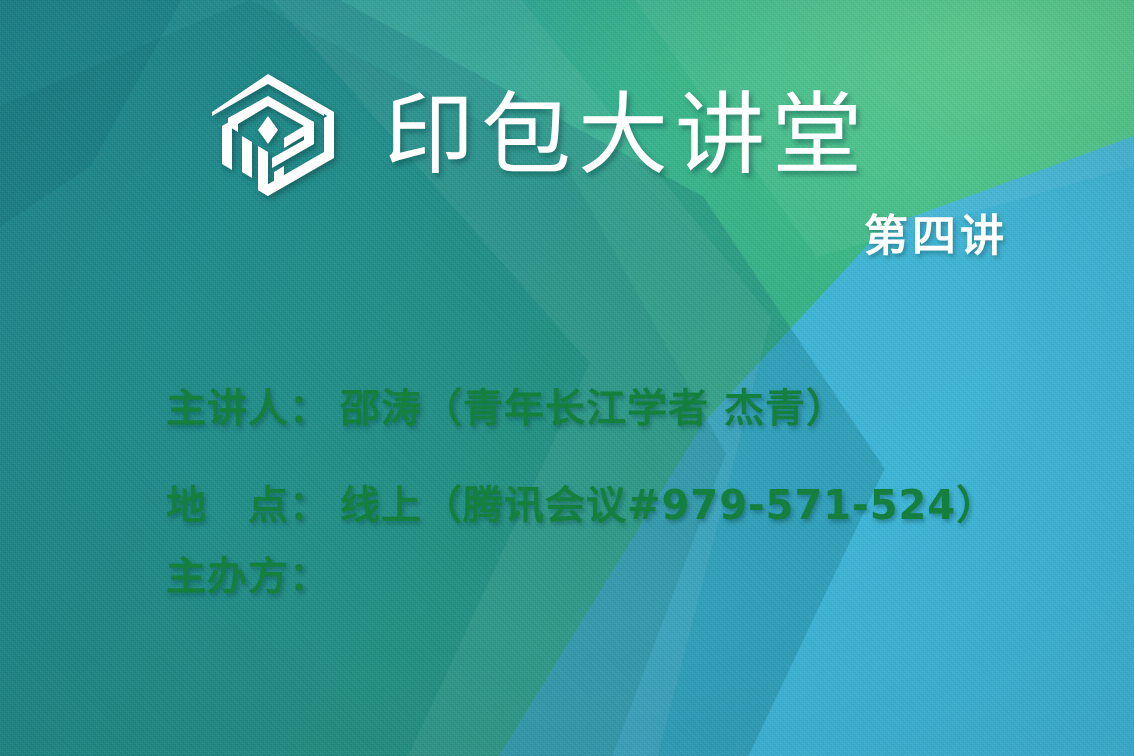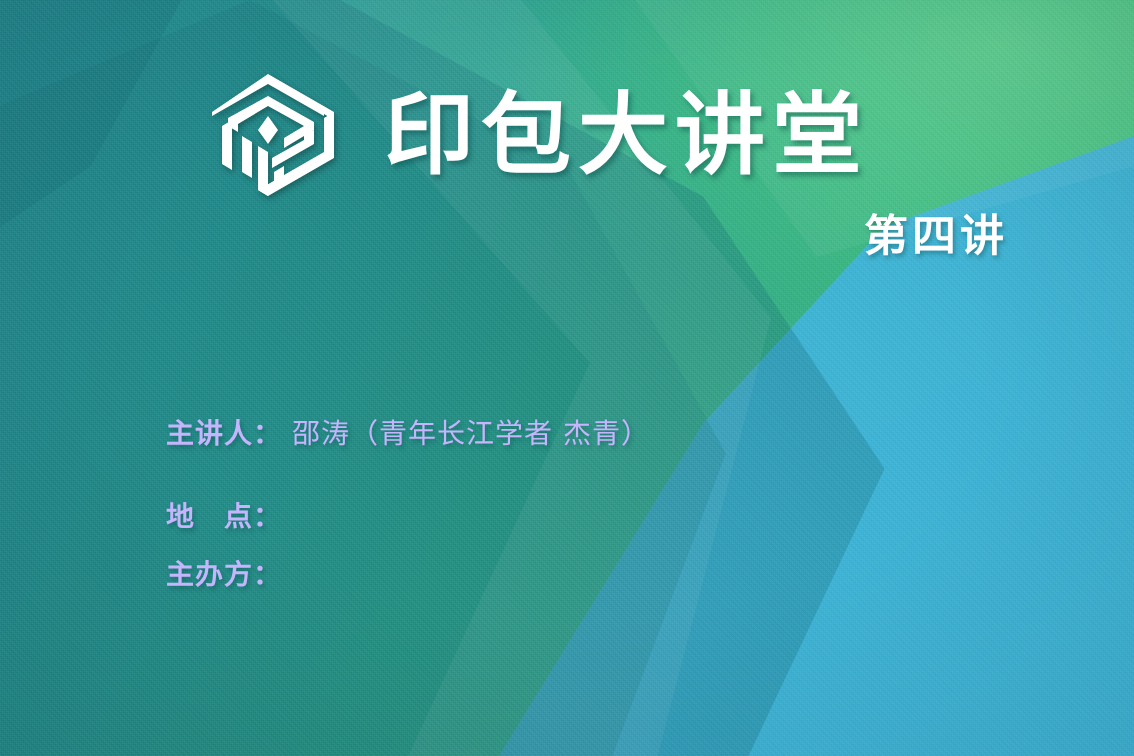--- a/index.html
+++ b/index.html
@@ -112,21 +112,21 @@
     top: 72px;
     display: flex;
     align-items: center;
     gap: 46px;
   }
   .logo-mark { width: 140px; height: 126px; display: block; filter: drop-shadow(2px 3px 3px rgba(0,0,0,.30)); }
 
   .brand-title {
     font-family: "DejaVu Sans", "Liberation Sans", sans-serif;
     font-size: 90px;
-    font-weight: 700;
+    font-weight: 400;
     color: #ffffff;
     letter-spacing: 7px;
     line-height: 1;
     white-space: nowrap;
     text-shadow: 3px 4px 5px rgba(0,60,60,.38);
   }
 
   .subtitle {
     position: absolute;
     right: 126px;
@@ -145,36 +145,35 @@
     left: 166px;
     top: 386px;
     display: flex;
     flex-direction: column;
     gap: 26px;
   }
   .detail-line {
     display: flex;
     align-items: baseline;
     white-space: nowrap;
-    font-size: 28px;
+    font-size: 40px;
     line-height: 1.12;
-    color: #c4b5fd;
+    color: #15803d;
     text-shadow: 2px 3px 4px rgba(0,60,60,.36);
   }
   .detail-label {
     font-family: "DejaVu Sans", "Liberation Sans", sans-serif;
     font-weight: 700;
     letter-spacing: 1px;
   }
   .detail-value {
     font-family: "DejaVu Sans", "Liberation Sans", sans-serif;
-    font-weight: 400;
+    font-weight: 700;
     letter-spacing: 1px;
     margin-left: 10px;
-    margin-top: 32px;
   }
 </style>
 </head>
 <body>
 
 <div id="poster">
 
   <div class="bg-base"></div>
   <div class="bg-green-flare"></div>
   <div class="bg-blue-wedge"></div>
@@ -218,20 +217,21 @@
       <div class="detail-line">
         <span class="detail-label">主讲人：</span>
         <span class="detail-value">邵涛（青年长江学者 杰青）</span>
       </div>
 
       <div class="detail-line">
       </div>
 
       <div class="detail-line">
         <span class="detail-label">地　点：</span>
+        <span class="detail-value">线上（腾讯会议#979-571-524）</span>
       </div>
 
       <div class="detail-line">
         <span class="detail-label">主办方：</span>
       </div>
 
     </div>
   </div>
 </div>
 

